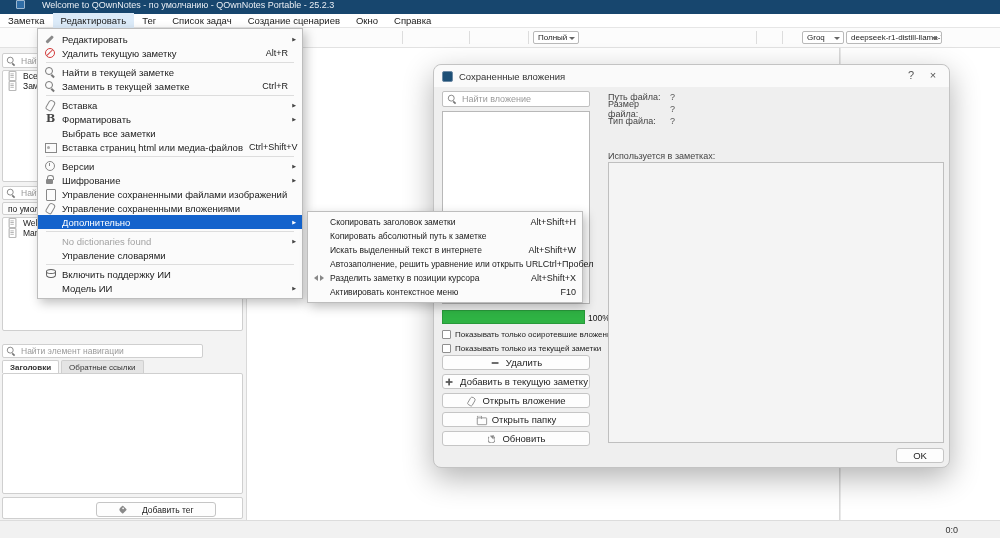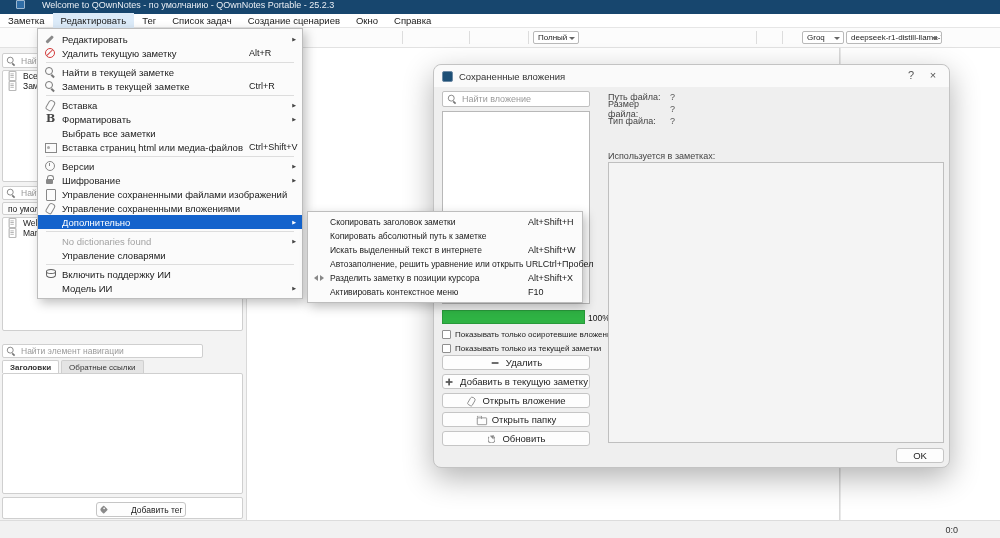--- a/index.html
+++ b/index.html
@@ -27,21 +27,21 @@
   .sidebar{left:0;top:48px;width:246px;height:472px;background:#f3f3f3;}
   .sbox{position:absolute;background:#fff;border:1px solid #cfcfcf;border-radius:2px;}
   .searchbox{display:flex;align-items:center;gap:3px;padding:0 3px;}
   .searchbox input{border:none;outline:none;flex:1;font-size:8.5px;color:#333;background:transparent;min-width:0;}
   .searchbox input::placeholder{color:#9a9a9a;}
   .slist .srow{display:flex;align-items:center;gap:4px;height:10px;padding:0 4px;font-size:8.5px;color:#222;white-space:nowrap;overflow:hidden;}
   .folderhdr{display:flex;align-items:center;font-size:8.5px;color:#222;padding:0 5px;background:#fbfbfb;}
   .tabsrow{position:absolute;display:flex;font-size:8px;color:#333;}
   .tab{padding:0 7px;height:13px;display:flex;align-items:center;background:#e4e4e4;border:1px solid #cfcfcf;border-bottom:none;margin-right:2px;border-radius:2px 2px 0 0;}
   .tab.active{background:#fff;font-weight:bold;justify-content:flex-end;}
-  .tagbtn{position:absolute;display:flex;align-items:center;gap:20px;background:#fdfdfd;border:1px solid #c5c5c5;border-radius:3px;font-size:8.5px;color:#222;padding:0 2px;height:15px;}
+  .tagbtn{position:absolute;display:flex;align-items:center;gap:12px;background:#fdfdfd;border:1px solid #c5c5c5;border-radius:3px;font-size:8.5px;color:#222;padding:0 21px;height:15px;}
 
   
   .frag-layer{left:0;top:0;width:1000px;height:538px;pointer-events:none;z-index:6;}
   .frag{position:absolute;white-space:nowrap;font-size:9px;color:#222;}
   .f-h1{font-size:20px;font-weight:bold;color:#1b4f9f;}
   .f-hprev{font-size:17px;font-weight:bold;color:#173a61;}
   .f-underline{font-size:10px;font-weight:bold;color:#999;letter-spacing:2px;}
   .f-bblue{font-weight:bold;color:#1b4f9f;}
   .f-iblue{font-style:italic;color:#56718f;}
   .f-link{color:#9aa6b6;}
@@ -75,21 +75,21 @@
   .dlg-used-label{position:absolute;left:174px;top:86px;font-size:9px;color:#444;}
   .dlg-used{position:absolute;left:174px;top:97px;width:336px;height:281px;background:#f4f4f4;border:1px solid #bfbfbf;}
   .dlg-ok{position:absolute;left:462px;top:383px;width:48px;height:15px;background:#fdfdfd;border:1px solid #c5c5c5;border-radius:3px;font-size:9.5px;color:#222;display:flex;align-items:center;justify-content:center;}
 
   
   .menu-popup{left:37px;top:28px;width:266px;background:#fbfbfb;border:1px solid #bdbdbd;box-shadow:3px 4px 10px rgba(0,0,0,.25);z-index:40;padding:3px 0;}
   .submenu-popup{left:307px;top:211px;width:276px;background:#fbfbfb;border:1px solid #bdbdbd;box-shadow:3px 4px 10px rgba(0,0,0,.25);z-index:41;padding:3px 0;}
   .mrow{display:flex;align-items:center;height:14px;padding:0 6px;font-size:9.5px;color:#1a1a1a;}
   .mrow .mic{width:13px;height:12px;margin-right:5px;flex:none;position:relative;}
   .mrow .mlabel{flex:0 0 187px;white-space:nowrap;overflow:visible;}
-  .mrow .mshort{flex:1;font-size:9px;text-align:left;white-space:nowrap;}
+  .mrow .mshort{flex:1;font-size:9px;text-align:right;white-space:nowrap;}
   .mrow .marrow{width:8px;font-size:5px;color:#444;text-align:right;}
   .mrow.highlighted{background:#1463cc;color:#fff;}
   .mrow.highlighted .marrow{color:#fff;}
   .mrow.disabled{color:#a3a3a3;}
   .msep{height:1px;background:#ddd;margin:2px 8px;}
   .submenu-popup .mrow{font-size:8.5px;}
   .submenu-popup .mrow .mic{width:11px;}
   .submenu-popup .mrow .mlabel{flex:0 0 198px;}
 
   

